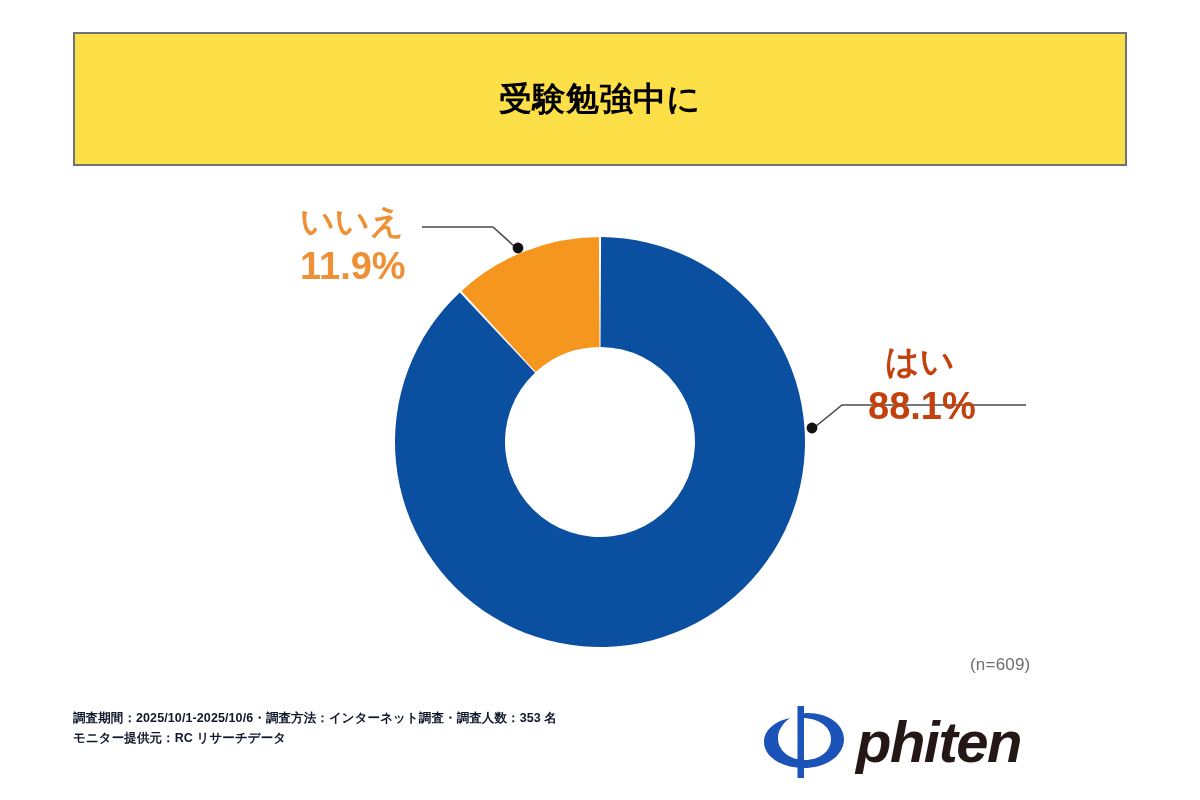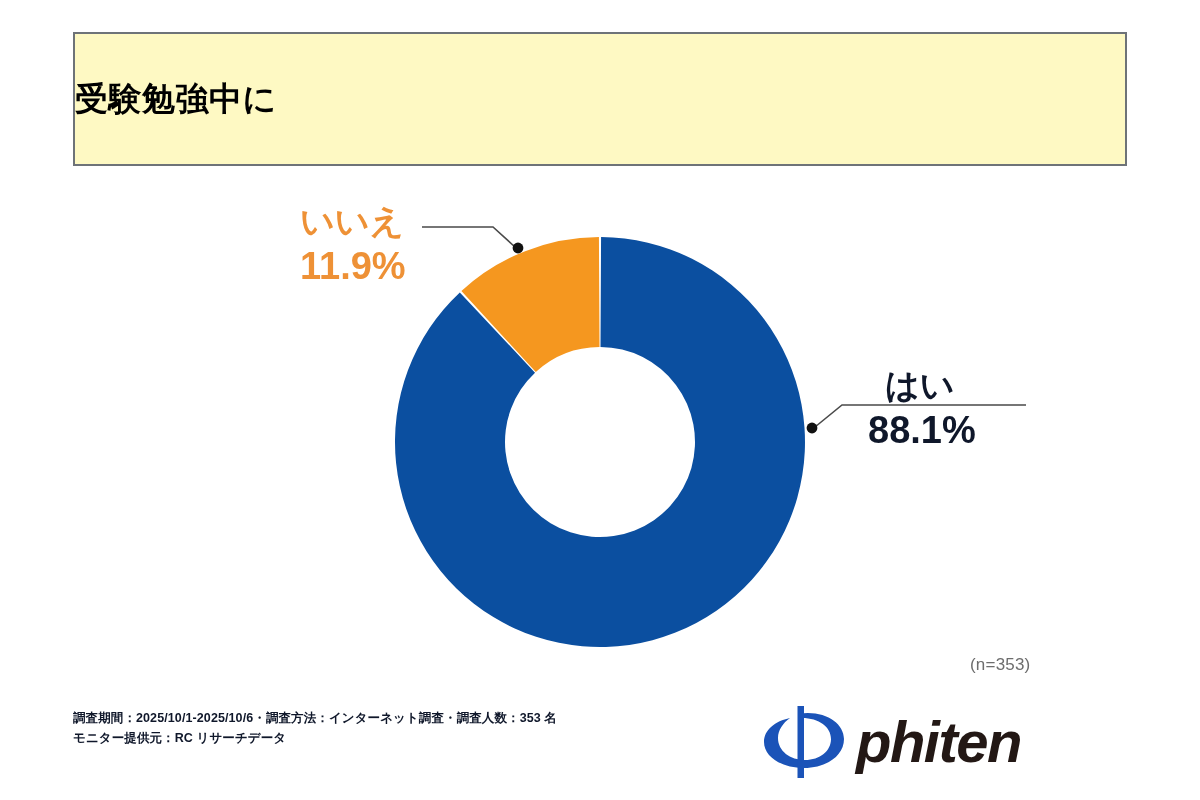--- a/index.html
+++ b/index.html
@@ -21,25 +21,25 @@
 
   
   #title-box {
     position: absolute;
     left: 73px;
     top: 32px;
     width: 1054px;
     height: 134px;
     border: 2px solid #6e7378;
     box-sizing: border-box;
-    background: #fef9c3;
+    background: #fde047;
     display: flex;
-    flex-direction: row;
+    flex-direction: column;
     align-items: center;
-    justify-content: flex-start;
+    justify-content: center;
   }
   .title-line {
     color: #000000;
     font-weight: 700;
     font-size: 33px;
     line-height: 1.38;
     letter-spacing: 0.5px;
     text-align: center;
     white-space: nowrap;
   }
@@ -68,22 +68,21 @@
   #callout-no {
     left: 300px;
     top: 22px;
     text-align: left;
     color: #ee9136;
   }
   #callout-yes {
     left: 868px;
     top: 162px;
     text-align: left;
-    color: #0f172a;
-    margin-top: 24px;
+    color: #c2410c;
   }
   .callout-label {
     font-size: 34px;
     display: block;
   }
   .callout-value {
     font-size: 38px;
     display: block;
     margin-top: 3px;
   }
@@ -155,21 +154,21 @@
       <span class="callout-label">いいえ</span>
       <span class="callout-value">11.9%</span>
     </div>
 
     <div class="callout" id="callout-yes">
       <span class="callout-label">はい</span>
       <span class="callout-value">88.1%</span>
     </div>
   </div>
 
-  <div id="n-annotation">(n=353)</div>
+  <div id="n-annotation">(n=609)</div>
 
   <div id="footer-notes">
     <div>調査期間：2025/10/1-2025/10/6・調査方法：インターネット調査・調査人数：353 名</div>
     <div>モニター提供元：RC リサーチデータ</div>
   </div>
 
   <svg id="logo" viewBox="0 0 380 72" xmlns="http://www.w3.org/2000/svg">
 
     <g>
       <path fill="#1b53b8" d="M47.5 7.5

